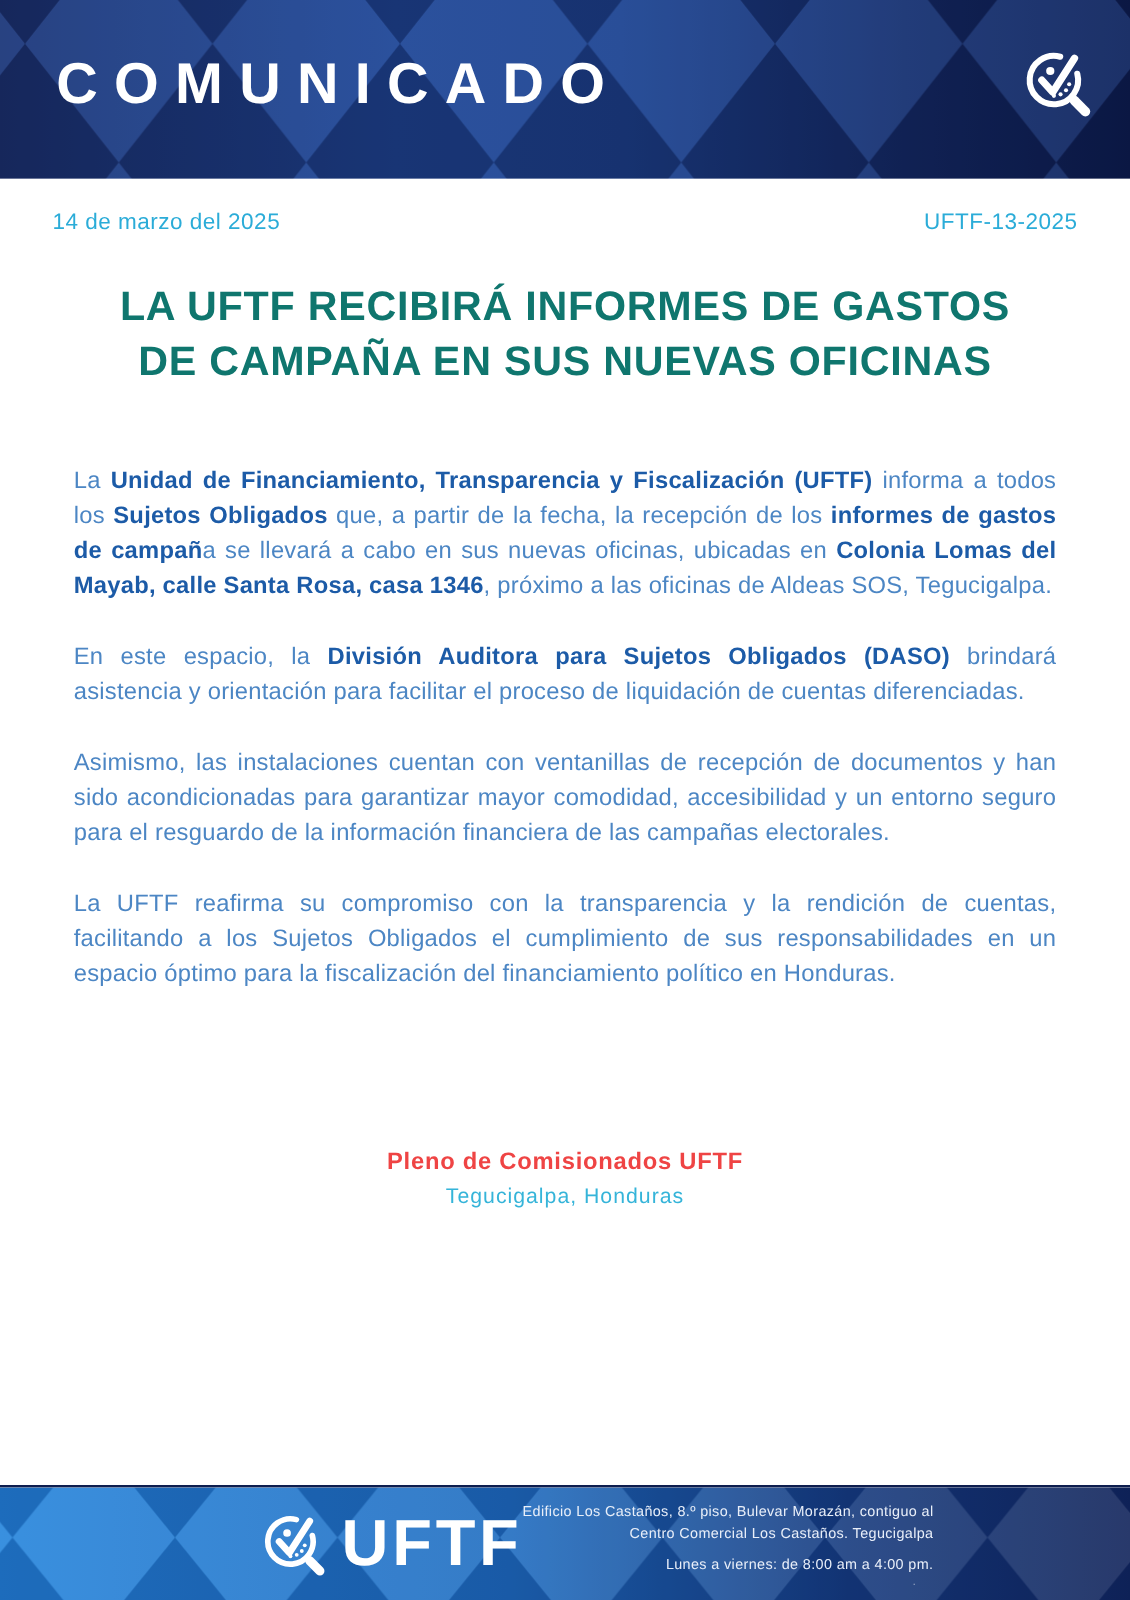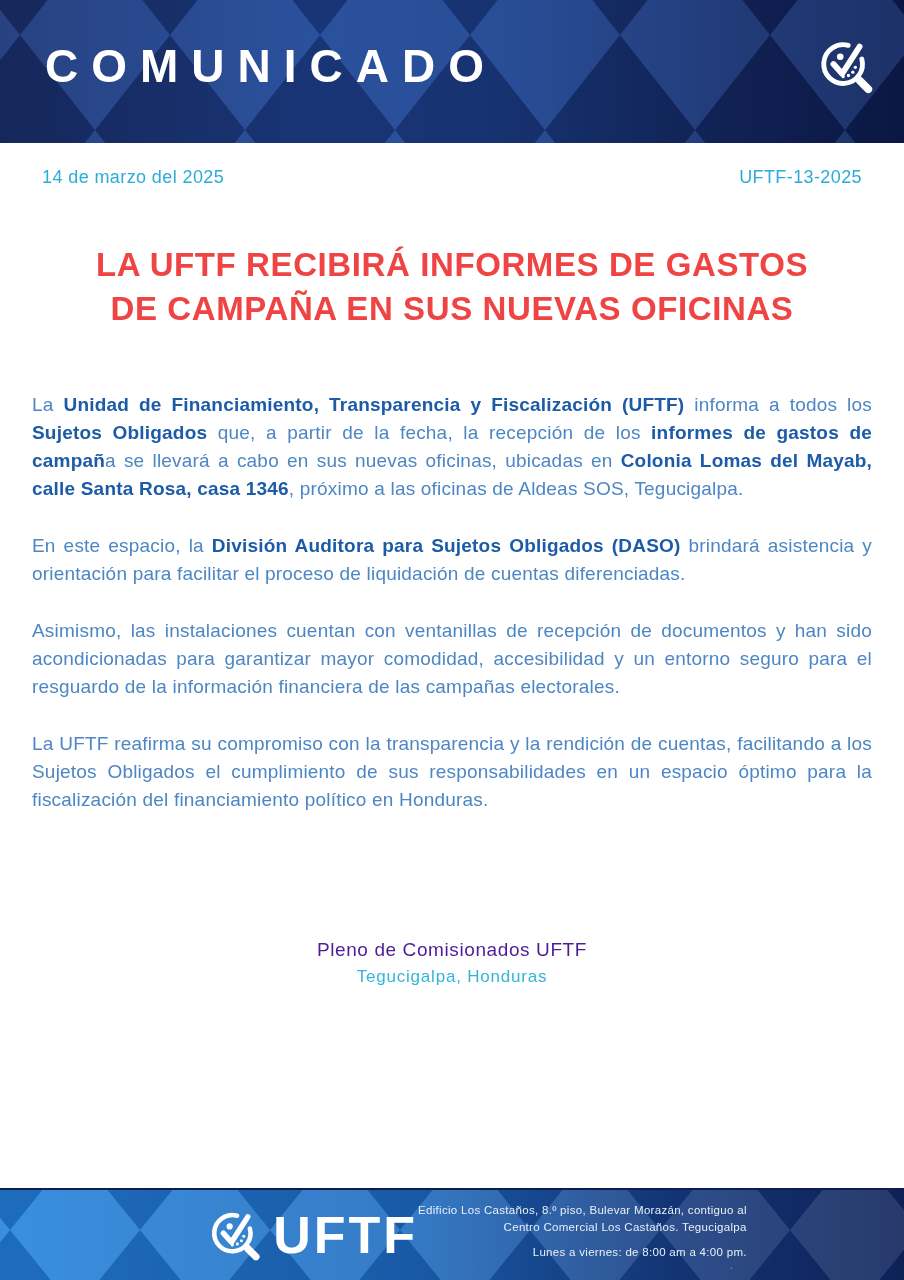--- a/index.html
+++ b/index.html
@@ -26,34 +26,34 @@
   .org-line { color:#ffffff; font-weight:bold; font-size:14.5px; line-height:1.24; white-space:nowrap; }
   .tagline { color:#c9d4e9; font-size:10.5px; margin-top:5px; letter-spacing:0.2px; white-space:nowrap; }
   
   .meta-row {
     margin-top:24px; padding:0 42px; display:flex;
     justify-content:space-between; align-items:baseline;
   }
   .meta-date, .meta-ref { color:#2bacd8; font-weight:normal; font-size:18px; letter-spacing:0.4px;text-align:center; }
   
   .doc-title {
-    margin:55px auto 0; max-width:800px; text-align:center;
-    color:#ef4444; font-weight:bold; font-size:33px; line-height:1.34;
+    margin:35px auto 0; max-width:800px; text-align:center;
+    color:#0f766e; font-weight:bold; font-size:33px; line-height:1.34;
     letter-spacing:0.6px;
   }
   
-  .doc-body { margin-top:60px; padding:0 32px; }
+  .doc-body { margin-top:60px; padding:0 59px; }
   .doc-body p {
     text-align:justify; color:#4c86c4; font-size:19px; line-height:1.47;
     margin-bottom:29px; letter-spacing:0.2px;
   }
   .doc-body p span.b { font-weight:bold; color:#1c5ba7; }
   
   .signature { margin-top:96px; text-align:center; }
-  .sig-name { color:#4c1d95; font-weight:normal; font-size:19px; letter-spacing:0.6px; }
+  .sig-name { color:#ef4444; font-weight:bold; font-size:19px; letter-spacing:0.6px; }
   .sig-loc { color:#35b4d9; font-size:17px; margin-top:6px; letter-spacing:0.8px; }
   
   .footer { margin-top:auto; position:relative; height:92px; flex:0 0 auto; border-top:2px solid #0d1d4e; }
   .footer-content {
     position:relative; z-index:1; height:100%; display:flex;
     align-items:center; justify-content:center; padding:0 20px 0 70px;
   }
   .footer-brand { display:flex; align-items:center; gap:8px; }
   .brand-text { color:#ffffff; font-weight:bold; font-size:52px; letter-spacing:3px; line-height:1; }
   .footer-info { text-align:right; }

